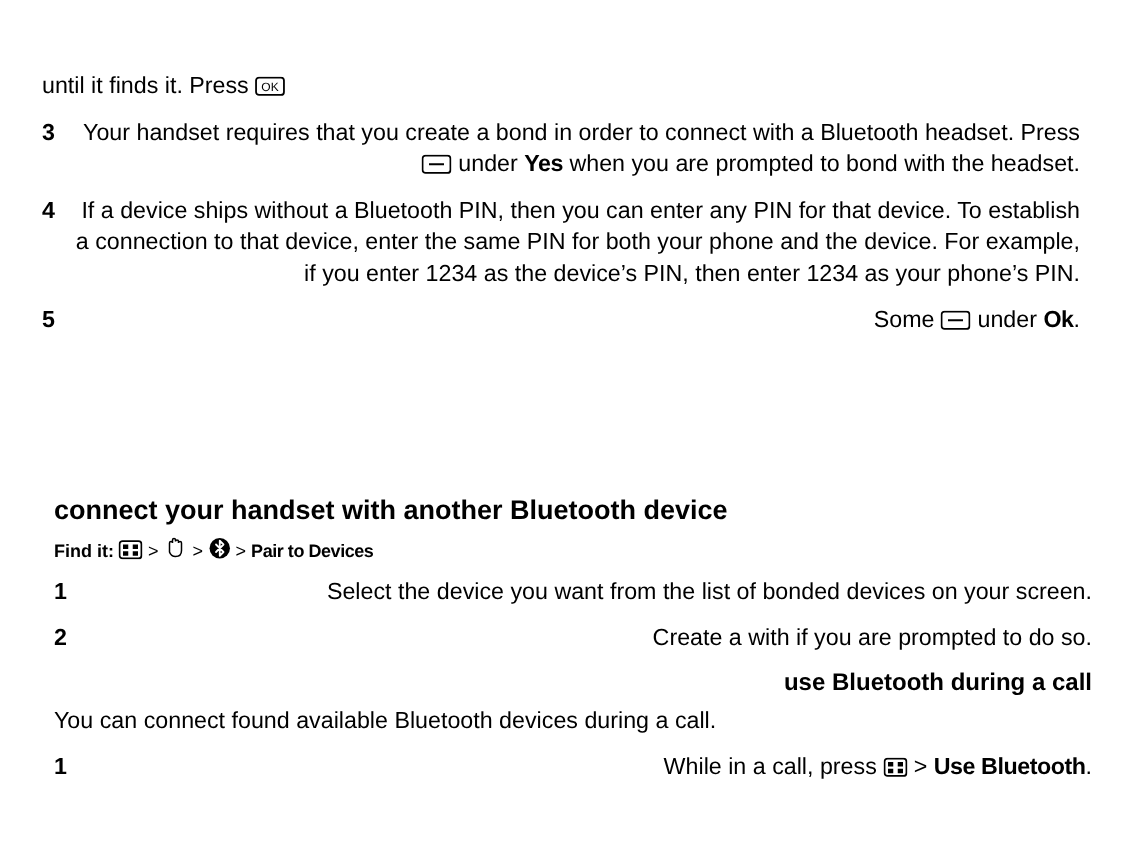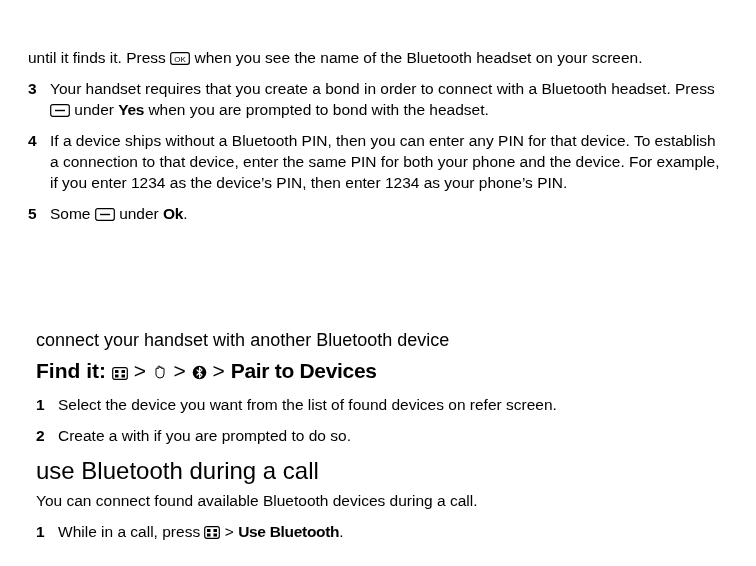--- a/index.html
+++ b/index.html
@@ -6,24 +6,24 @@
   html, body { width: 756px; height: 566px; background: #fff; font-family: Arial, Helvetica, sans-serif; color: #000; }
   .page { display: flex; flex-direction: column; width: 100%; height: 100%; padding: 10px 20px 0 20px; margin-top: 38px; }
   .col { flex: 1; padding: 0 8px; }
   .col-left { padding-right: 16px; }
   .col-right { padding-left: 16px; }
   p { font-size: 15.5px; line-height: 1.35; margin-bottom: 10px; }
   .step { display: flex; margin-bottom: 10px; }
   .step-num { font-weight: bold; min-width: 22px; font-size: 15.5px; line-height: 1.35; }
   .step-body { flex: 1; }
   .step-body p { margin-bottom: 10px; }
-  .step-body p:last-child { margin-bottom: 0; }
-  .h2 { font-size: 18px; font-weight: normal; margin-bottom: 6px; margin-top: 4px; }
-  .h1 { font-size: 24px; font-weight: normal; margin-bottom: 6px; margin-top: 8px; }
-  .find-it { font-size: 21px; margin-bottom: 10px; }
+  .step-body p:last-child { margin-bottom: 0; text-align: right; }
+  .h2 { font-size: 18px; font-weight: bold; margin-bottom: 6px; margin-top: 4px; }
+  .h1 { font-size: 16px; font-weight: bold; margin-bottom: 6px; margin-top: 8px; text-align: right; }
+  .find-it { font-size: 12px; margin-bottom: 10px; }
   .cond { font-family: "Arial Narrow", Arial, sans-serif; font-stretch: condensed; font-weight: bold; }
   .icon { display: inline-block; vertical-align: -2px; }
   .icon svg { display: block; }
   .footer { position: absolute; bottom: 12px; right: 26px; font-size: 15px; }
   .footer .label { margin-right: 20px; margin-top: 40px; }
   .footer .pg { font-weight: bold; font-size: 14px; }
   .rel { position: relative; width: 100%; height: 100%; }
   b.cond, span.cond { letter-spacing: -0.3px; }
 </style>
 </head>
@@ -34,21 +34,20 @@
 <div class="col col-left">
 
   <p>
     <span>until it finds it. Press </span>
     <span class="icon">
       <svg width="20" height="13" viewBox="0 0 20 13">
               <rect x="0.7" y="0.7" width="18.6" height="11.6" rx="2" ry="2" fill="none" stroke="#000" stroke-width="1.2"></rect>
               <text x="10" y="9.8" text-anchor="middle" font-size="8" font-family="Arial" font-weight="normal">OK</text>
             </svg>
     </span>
-    <span> when you see the name of the Bluetooth headset on your screen.</span>
   </p>
 
   <div class="step">
     <div class="step-num">3</div>
     <div class="step-body">
       <p>
         <span>Your handset requires that you create a bond in order to connect with a Bluetooth headset. Press </span>
         <span class="icon">
           <svg width="20" height="13" viewBox="0 0 20 13">
                   <rect x="0.7" y="0.7" width="18.6" height="11.6" rx="2" ry="2" fill="none" stroke="#000" stroke-width="1.2"></rect>
@@ -117,21 +116,21 @@
               <path d="M5 5 L10 10 L7.5 12.5 L7.5 2.5 L10 5 L5 10" fill="none" stroke="#fff" stroke-width="1.2" stroke-linejoin="round" stroke-linecap="round"></path>
             </svg>
     </span>
     <span> &gt; </span>
     <span class="cond">Pair to Devices</span>
   </p>
 
   <div class="step">
     <div class="step-num">1</div>
     <div class="step-body">
-      <p>Select the device you want from the list of found devices on refer screen.</p>
+      <p>Select the device you want from the list of bonded devices on your screen.</p>
     </div>
   </div>
 
   <div class="step">
     <div class="step-num">2</div>
     <div class="step-body">
       <p>Create a with if you are prompted to do so.</p>
     </div>
   </div>
 

